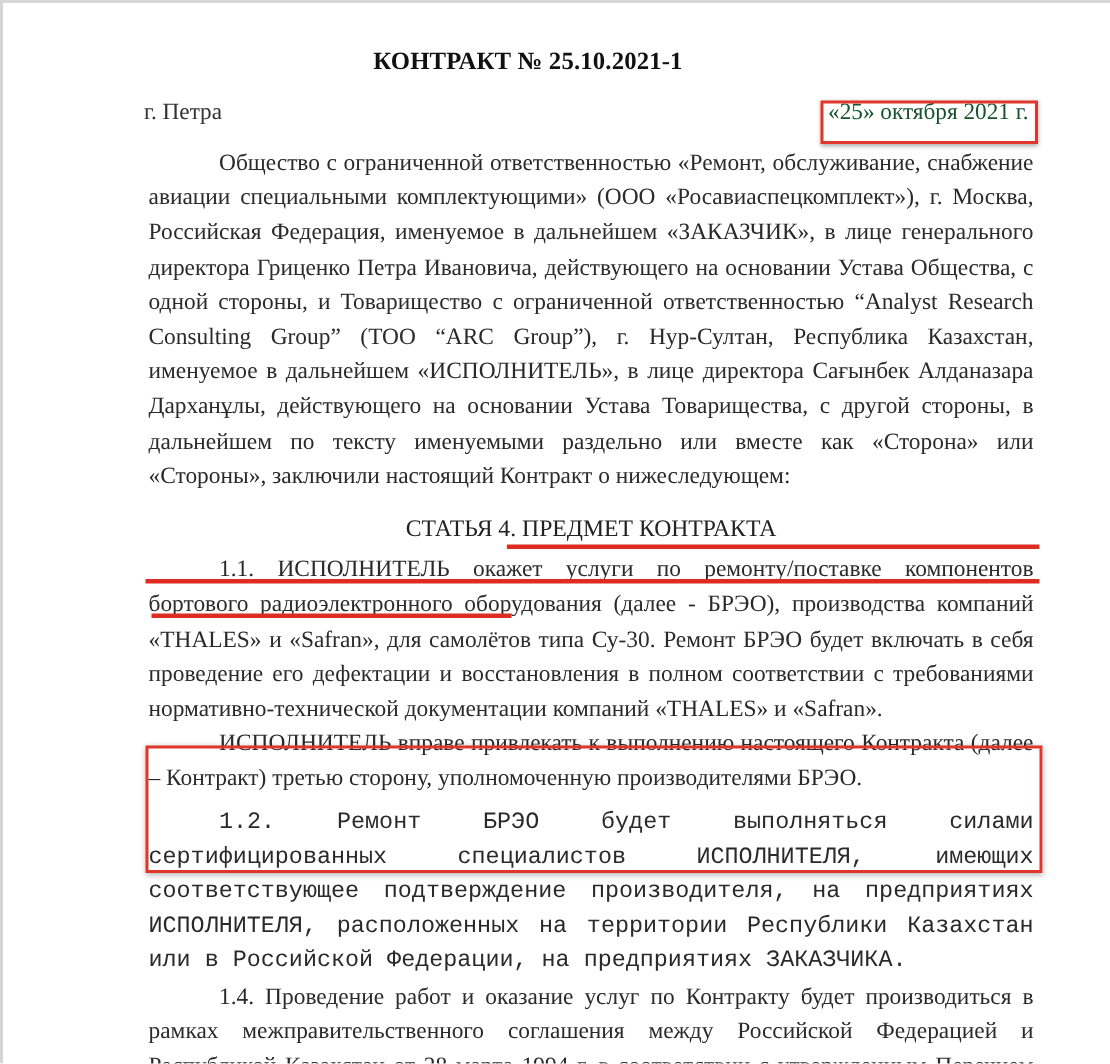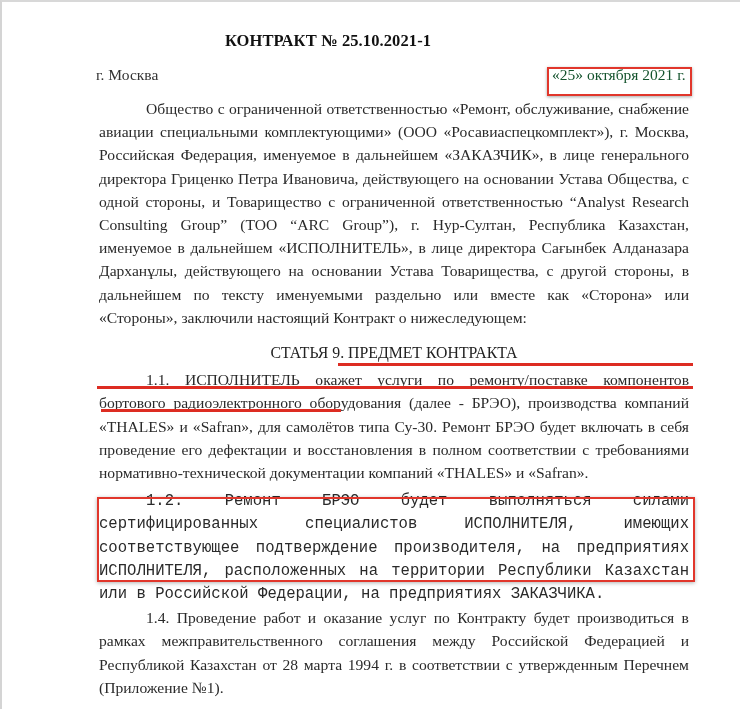--- a/index.html
+++ b/index.html
@@ -9,20 +9,21 @@
     color: #222;
   }
   .frame {
     position: absolute; left: 0; top: 0; width: 738px; height: 707px;
     border-left: 2px solid #d4d4d4; border-top: 2px solid #d8d8d8;
   }
   .title {
     position: absolute; left: 0; width: 656px; top: 31px;
     text-align: center; font-weight: bold; font-size: 16.5px; letter-spacing: 0.1px;
     color: #111;
+    padding-left: 24px;
   }
   .city {
     position: absolute; left: 96px; top: 66px; font-size: 15.5px; color: #333;
   }
   .date {
     position: absolute; left: 552px; top: 66px; font-size: 15.5px; color: #14532d;
   }
   .date-box {
     position: absolute; left: 547px; top: 67px; width: 141px; height: 25px;
     border: 2.5px solid #e1362b; box-shadow: 0 1px 3px rgba(0,0,0,0.35);
@@ -45,28 +46,29 @@
   }
   .p12 { position: relative; }
 </style>
 </head>
 <body>
 
 <div class="frame"></div>
 
 <div class="title">КОНТРАКТ № 25.10.2021-1</div>
 
-<div class="city">г. Москва</div>
+<div class="city">г. Петра</div>
 <div class="date">«25»  октября 2021 г.</div>
 <div class="date-box"></div>
 
 <div class="body">
   <p>Общество с ограниченной ответственностью «Ремонт, обслуживание, снабжение авиации специальными комплектующими» (ООО «Росавиаспецкомплект»), г. Москва, Российская Федерация, именуемое в дальнейшем «ЗАКАЗЧИК», в лице генерального директора Гриценко Петра Ивановича, действующего на основании Устава Общества, с одной стороны, и Товарищество с ограниченной ответственностью “Analyst Research Consulting Group” (ТОО “ARC Group”), г. Нур-Султан, Республика Казахстан, именуемое в дальнейшем «ИСПОЛНИТЕЛЬ», в лице директора Сағынбек Алданазара Дарханұлы, действующего на основании Устава Товарищества, с другой стороны, в дальнейшем по тексту именуемыми раздельно или вместе как «Сторона» или «Стороны», заключили настоящий Контракт о нижеследующем:</p>
-  <p class="section-head">СТАТЬЯ 9. ПРЕДМЕТ КОНТРАКТА</p>
+  <p class="section-head">СТАТЬЯ 4. ПРЕДМЕТ КОНТРАКТА</p>
   <p>1.1. ИСПОЛНИТЕЛЬ окажет услуги по ремонту/поставке компонентов бортового радиоэлектронного оборудования (далее - БРЭО), производства компаний «THALES» и «Safran», для самолётов типа Су-30. Ремонт БРЭО будет включать в себя проведение его дефектации и восстановления в полном соответствии с требованиями нормативно-технической документации компаний «THALES» и «Safran».</p>
+  <p>ИСПОЛНИТЕЛЬ вправе привлекать к выполнению настоящего Контракта (далее – Контракт) третью сторону, уполномоченную производителями БРЭО.</p>
   <p class="p12" style="margin-top:6px;font-family:Liberation Mono, monospace;">1.2. Ремонт БРЭО будет выполняться силами сертифицированных специалистов ИСПОЛНИТЕЛЯ, имеющих соответствующее подтверждение производителя, на предприятиях ИСПОЛНИТЕЛЯ, расположенных на территории Республики Казахстан или в Российской Федерации, на предприятиях ЗАКАЗЧИКА.</p>
   <p>1.4. Проведение работ и оказание услуг по Контракту будет производиться в рамках межправительственного соглашения между Российской Федерацией и Республикой Казахстан от 28 марта 1994 г. в соответствии с утвержденным Перечнем (Приложение №1).</p>
 </div>
 
 <div class="ul" style="left:338px; top:363px; width:355px;"></div>
 <div class="ul" style="left:97px; top:386px; width:596px;"></div>
 <div class="ul" style="left:101px; top:409px; width:240px;"></div>
 
 <div class="box12"></div>
 

